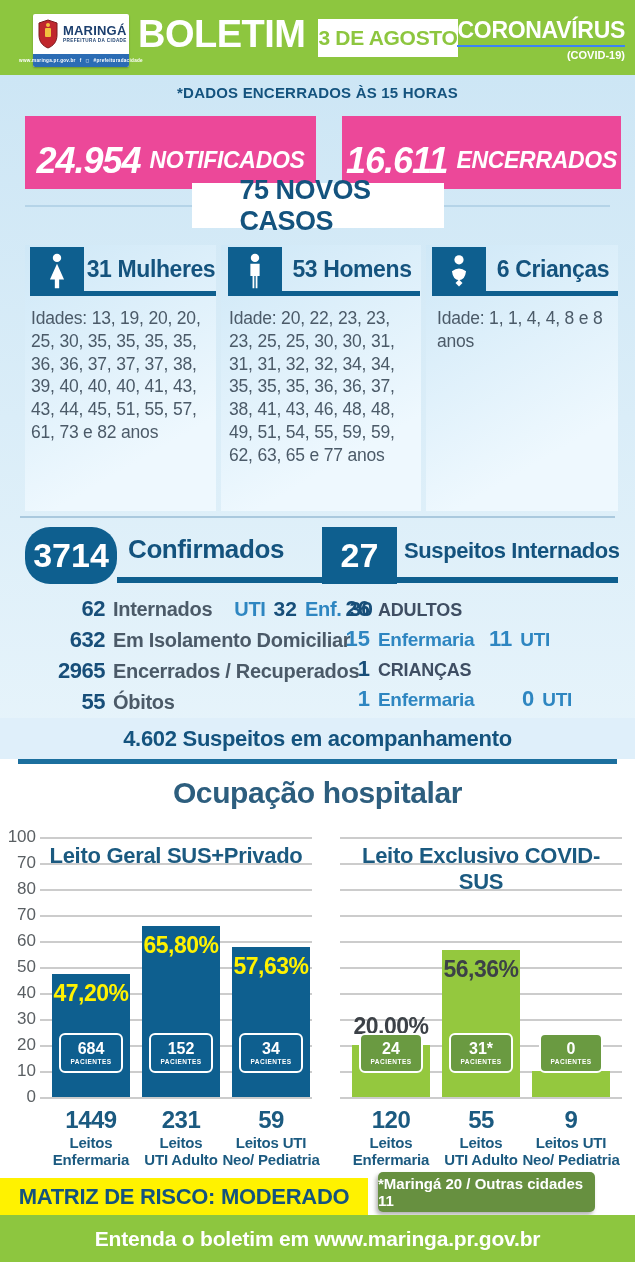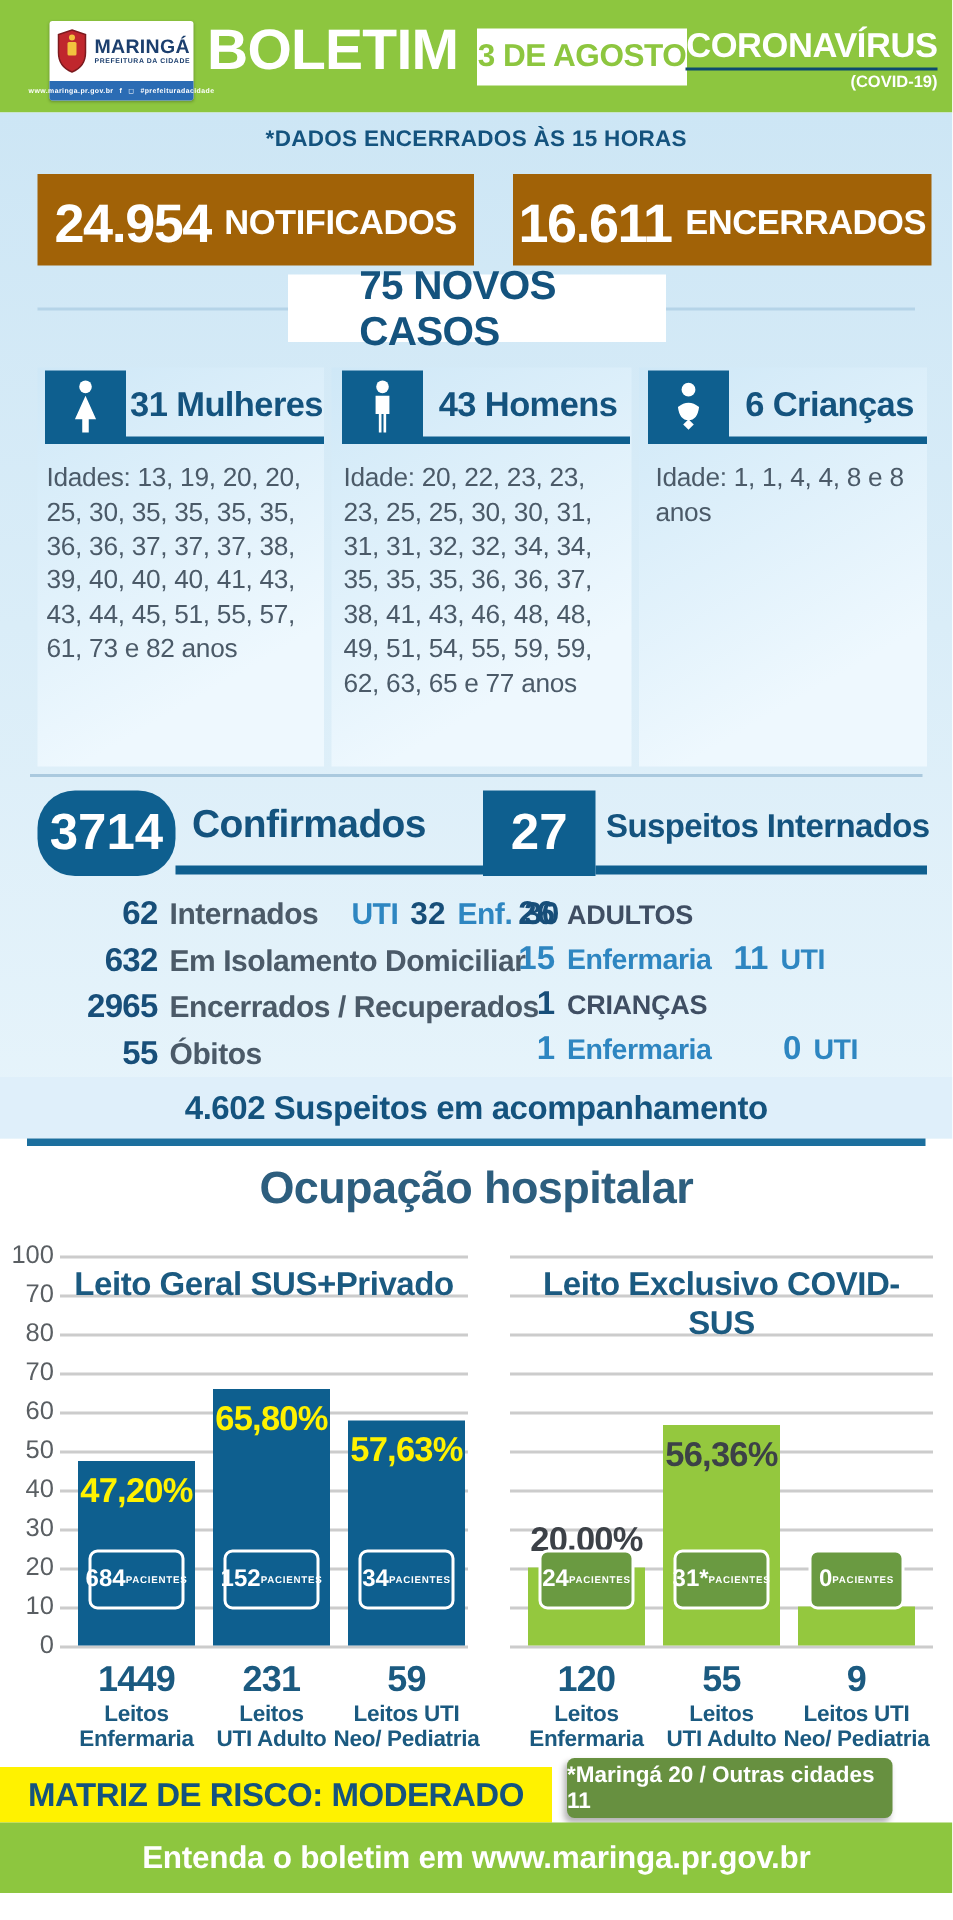--- a/index.html
+++ b/index.html
@@ -16,26 +16,26 @@
   .logo-text{margin-left:4px;line-height:1;}
   .logo-name{font-size:13px;font-weight:800;color:#1c3f6e;letter-spacing:.2px;}
   .logo-tag{font-size:4.6px;font-weight:700;color:#1c3f6e;letter-spacing:.4px;margin-top:2px;}
   .logo-strip{position:absolute;left:0;bottom:0;width:100%;height:13px;background:#2b6cb4;border-radius:0 0 2px 2px;
     display:flex;align-items:center;justify-content:center;gap:4px;color:#fff;font-size:4.6px;font-weight:700;letter-spacing:.3px;}
   .boletim{position:absolute;left:138px;top:13px;font-size:38px;font-weight:800;color:#ffffff;letter-spacing:-.5px;}
   .date-box{position:absolute;left:318px;top:19px;width:140px;height:38px;background:#ffffff;
     display:flex;align-items:center;justify-content:center;}
   .date-text{font-size:21px;font-weight:800;color:#8dc63f;letter-spacing:-.3px;}
   .corona{position:absolute;right:10px;top:17px;text-align:right;}
-  .corona-title{font-size:23px;font-weight:800;color:#ffffff;letter-spacing:-.3px;border-bottom:2px solid #0c4a6e;padding-bottom:1px;}
+  .corona-title{font-size:23px;font-weight:800;color:#ffffff;letter-spacing:-.3px;border-bottom:2px solid #3b82f6;padding-bottom:1px;}
   .corona-sub{font-size:11px;font-weight:700;color:#ffffff;margin-top:2px;}
   
   .bg-top{position:absolute;left:0;top:75px;width:635px;height:684px;background:linear-gradient(#cde6f5,#e7f4fb);}
   .notice{position:absolute;left:0;top:84px;width:635px;text-align:center;font-size:15px;font-weight:800;color:#14537e;letter-spacing:.2px;}
-  .statbox{position:absolute;top:116px;height:57px;background:#a16207;display:flex;align-items:baseline;justify-content:center;gap:9px;padding-top:4px;}
+  .statbox{position:absolute;top:116px;height:57px;background:#ec4899;display:flex;align-items:baseline;justify-content:center;gap:9px;padding-top:16px;font-style:italic;}
   .statbox .inner{display:flex;align-items:baseline;gap:9px;height:100%;align-items:center;}
   .stat-num{font-size:36px;font-weight:800;color:#ffffff;letter-spacing:-1px;}
   .stat-label{font-size:23px;font-weight:600;color:#ffffff;letter-spacing:-.3px;}
   .box1{left:25px;width:291px;}
   .box2{left:342px;width:279px;}
   .newcases-line{position:absolute;left:25px;top:205px;width:585px;height:2px;background:#b5d4e8;}
   .newcases-box{position:absolute;left:50%;transform:translateX(-50%);top:183px;width:252px;height:45px;background:#ffffff;
     display:flex;align-items:center;justify-content:center;}
   .newcases-text{font-size:27px;font-weight:700;color:#14537e;letter-spacing:-.5px;margin-left:48px;}
   
@@ -76,21 +76,21 @@
   .band-text{position:absolute;left:0;top:726px;width:635px;text-align:center;font-size:22px;font-weight:700;color:#14537e;letter-spacing:-.3px;}
   .divider{position:absolute;left:18px;top:759px;width:599px;height:5px;background:#1c6f9e;}
   
   .chart-title{position:absolute;left:0;top:776px;width:635px;text-align:center;font-size:30px;font-weight:700;color:#2d5e7e;letter-spacing:-.4px;}
   .gridline{position:absolute;height:2px;background:#cccccc;}
   .ylab{position:absolute;width:36px;text-align:right;font-size:17px;font-weight:500;color:#5a5f63;}
   .panel-title{position:absolute;top:843px;text-align:center;font-size:22px;font-weight:800;color:#1b5a80;letter-spacing:-.3px;}
   .bar{position:absolute;width:78px;}
   .pct{position:absolute;width:130px;text-align:center;font-size:23px;font-weight:800;letter-spacing:-.5px;}
   .pbox{position:absolute;width:64px;height:40px;border:2px solid #ffffff;border-radius:6px;box-sizing:border-box;
-    display:flex;flex-direction:row;align-items:center;justify-content:center;color:#ffffff;line-height:1;}
+    display:flex;flex-direction:column;align-items:center;justify-content:center;color:#ffffff;line-height:1;}
   .pbox .pnum{font-size:16px;font-weight:800;}
   .pbox .pword{font-size:6.5px;font-weight:700;letter-spacing:.5px;margin-top:2px;}
   .pbox.green{background:#6a9a41;}
   .xlab{position:absolute;top:1106px;width:110px;text-align:center;color:#1b5a80;line-height:1.15;}
   .xlab .xnum{font-size:24px;font-weight:800;letter-spacing:-.5px;}
   .xlab .xline{font-size:15px;font-weight:700;letter-spacing:-.2px;}
   
   .risk{position:absolute;left:0;top:1178px;width:368px;height:37px;background:#fff200;
     display:flex;align-items:center;justify-content:center;font-size:22px;font-weight:800;color:#14537e;letter-spacing:-.3px;}
   .note{position:absolute;left:378px;top:1172px;width:217px;height:40px;background:#679040;border-radius:5px;
@@ -168,21 +168,21 @@
   <div class="demo-title" style="left:86px;width:130px;">31 Mulheres</div>
   <div class="demo-bar" style="left:84px;width:132px;"></div>
   <div class="ages" style="left:31px;width:180px;">Idades: 13, 19, 20, 20, 25, 30, 35, 35, 35, 35, 36, 36, 37, 37, 37, 38, 39, 40, 40, 40, 41, 43, 43, 44, 45, 51, 55, 57, 61, 73 e 82 anos</div>
 
   <div class="iconbox" style="left:228px;">
     <svg viewBox="0 0 24 28">
       <circle cx="12" cy="3.6" r="3.1"></circle>
       <path d="M8.6 8 H15.4 V17 H13.8 V26 H12.5 V17 H11.5 V26 H10.2 V17 H8.6 Z"></path>
     </svg>
   </div>
-  <div class="demo-title" style="left:284px;width:136px;">43 Homens</div>
+  <div class="demo-title" style="left:284px;width:136px;">53 Homens</div>
   <div class="demo-bar" style="left:282px;width:138px;"></div>
   <div class="ages" style="left:229px;width:186px;">Idade: 20, 22, 23, 23, 23, 25, 25, 30, 30, 31, 31, 31, 32, 32, 34, 34, 35, 35, 35, 36, 36, 37, 38, 41, 43, 46, 48, 48, 49, 51, 54, 55, 59, 59, 62, 63, 65 e 77 anos</div>
 
   <div class="iconbox" style="left:432px;">
     <svg viewBox="0 0 24 28">
       <circle cx="12" cy="5" r="3.4"></circle>
       <path d="M6.8 13.5 q5.2 -4.2 10.4 0 q-0.8 6.5 -5.2 6.5 q-4.4 0 -5.2 -6.5 Z"></path>
       <path d="M12 19.5 l2.6 2.6 l-2.6 2.6 l-2.6 -2.6 Z"></path>
     </svg>
   </div>

